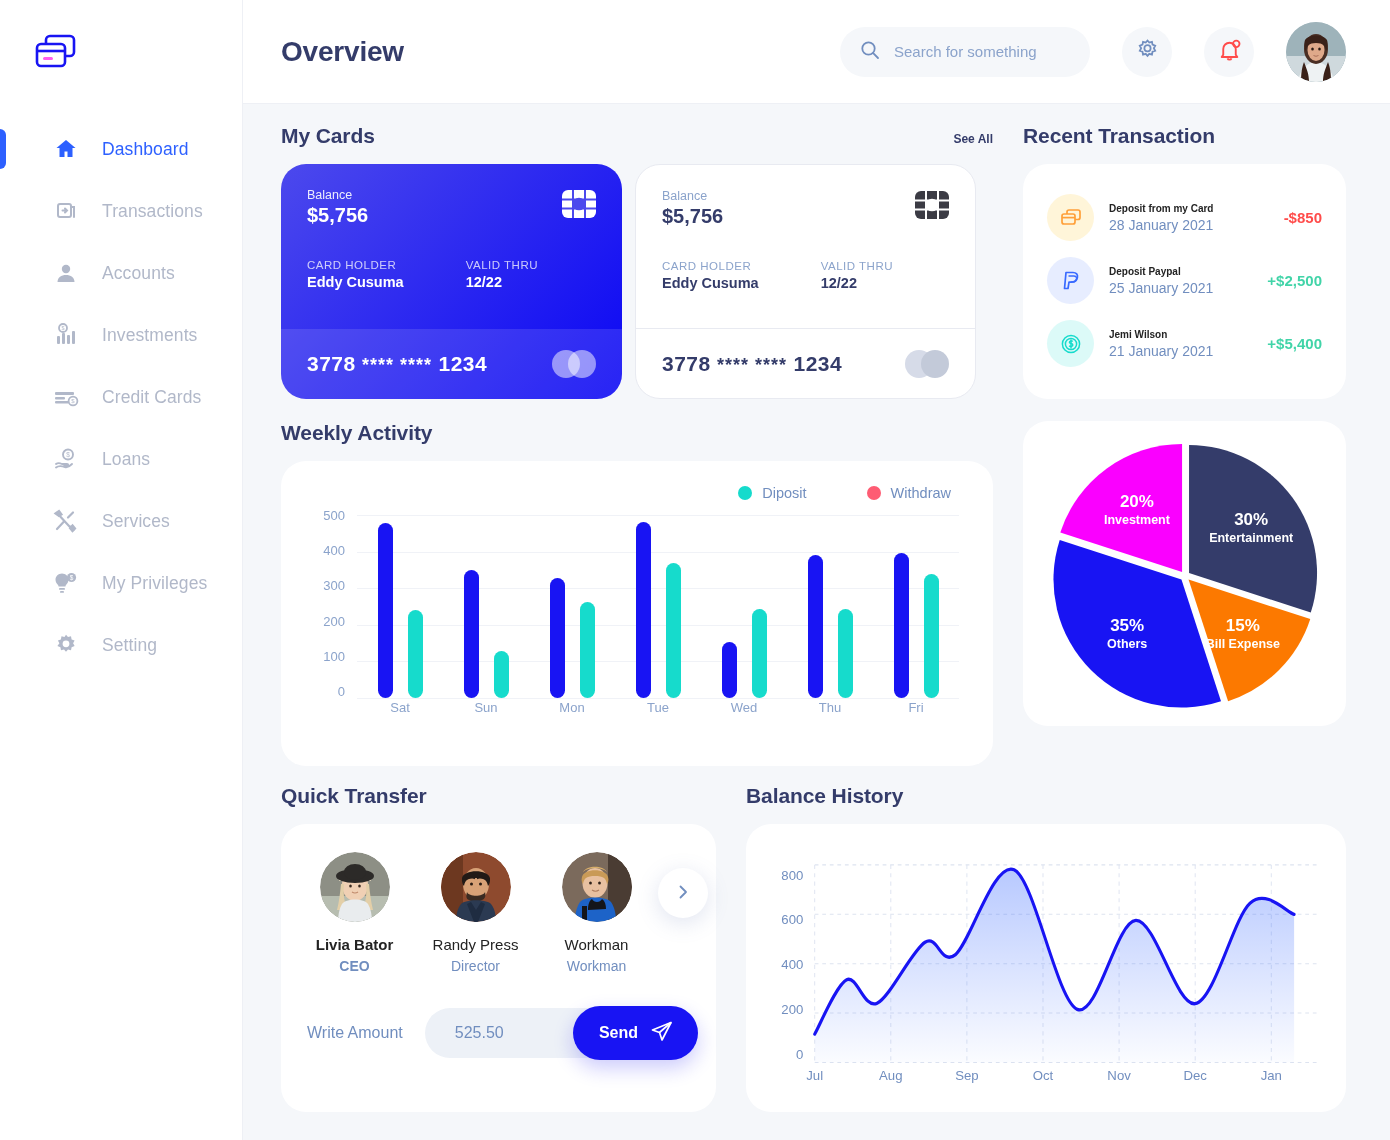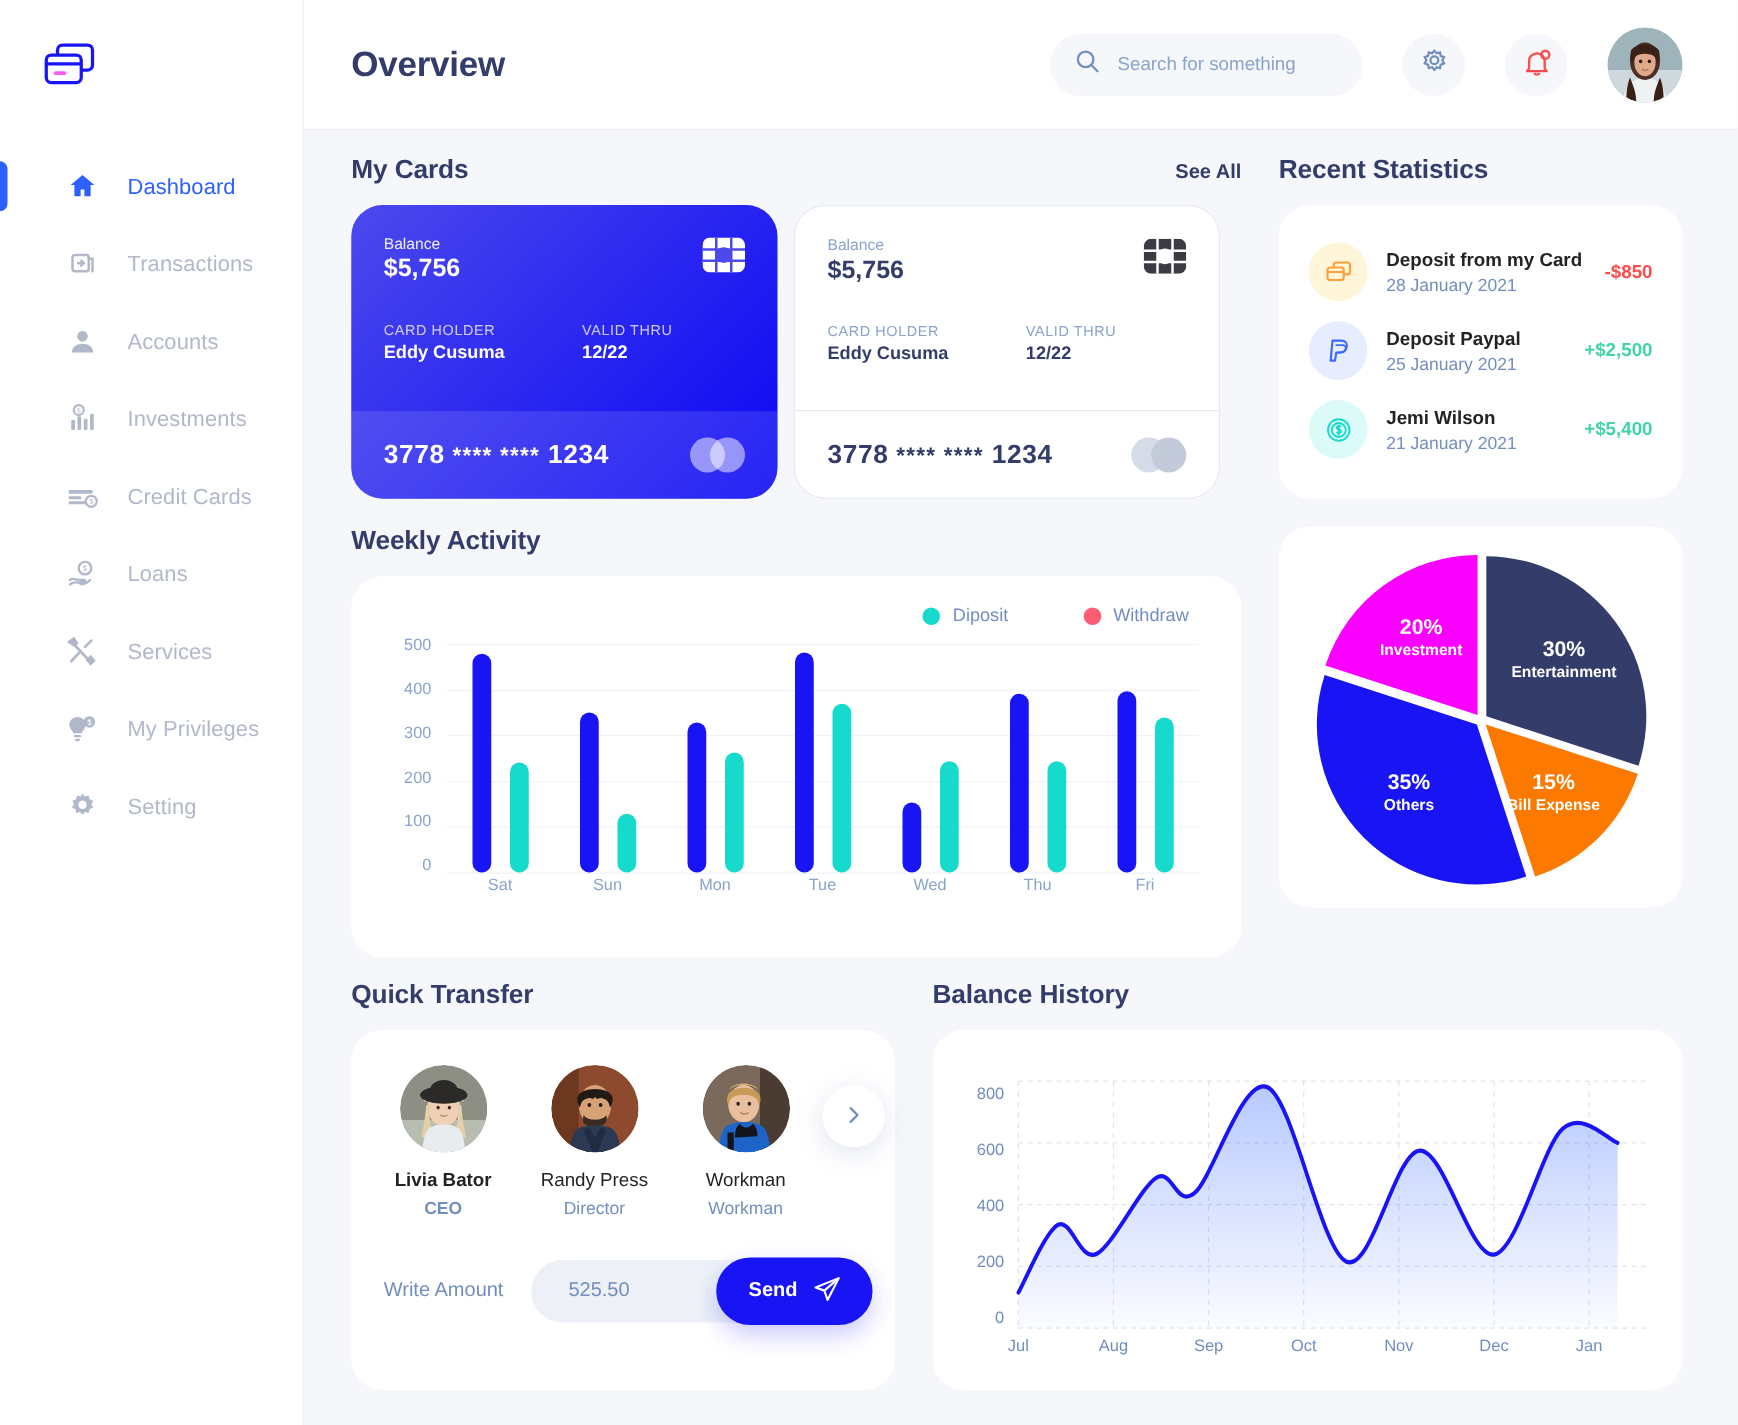--- a/index.html
+++ b/index.html
@@ -59,21 +59,21 @@
     display: flex; align-items: center; justify-content: center;
     position: relative; cursor: pointer; border: none;
   }
   .avatar-top {
     width: 60px; height: 60px; border-radius: 50%; overflow: hidden; cursor: pointer;
     background: #b9c9cf; position: relative;
   }
 
   .content { flex: 1; padding: 20px 44px 0 38px; overflow: hidden; }
   .section-title { font-size: 21px; font-weight: 700; color: #343c6a; letter-spacing: -.1px; }
-  .see-all { font-size: 16px; font-weight: 600; color: #343c6a; cursor: pointer; }
+  .see-all { font-size: 12px; font-weight: 600; color: #343c6a; cursor: pointer; }
 
   .row-head { display: flex; align-items: baseline; margin-bottom: 16px; }
 
   
   .grid-top { display: flex; gap: 30px; }
   .cards-col { width: 712px; flex-shrink: 0; }
   .trans-col { flex: 1; min-width: 0; }
   .cards-wrap { display: flex; gap: 13px; }
 
   
@@ -117,21 +117,21 @@
 
   
   .panel { background: #ffffff; border-radius: 25px; }
   .trans-panel { padding: 22px 24px; height: 235px; }
   .trans-row { display: flex; align-items: center; height: 63px; }
   .trans-icon {
     width: 47px; height: 47px; border-radius: 50%;
     display: flex; align-items: center; justify-content: center; flex-shrink: 0;
   }
   .trans-text { margin-left: 15px; flex: 1; min-width: 0; }
-  .trans-name { font-size: 15px; font-weight: 600; color: #232323; }
+  .trans-name { font-size: 10px; font-weight: 600; color: #232323; }
   .trans-date { font-size: 14px; color: #718ebf; margin-top: 3px; }
   .trans-amt { font-size: 15px; font-weight: 600; white-space: nowrap; }
 
   
   .grid-mid { display: flex; gap: 30px; margin-top: 22px; }
   .activity-col { width: 712px; flex-shrink: 0; }
   .expense-col { flex: 1; min-width: 0; }
   .activity-panel { height: 305px; padding: 16px 24px 10px 24px; position: relative; }
   .legend { display: flex; justify-content: flex-end; gap: 28px; padding-right: 18px; padding-top: 8px; }
   .legend-item { display: flex; align-items: center; gap: 10px; padding-left: 32px; }
@@ -487,21 +487,21 @@
                     <span class="c2"></span>
                   </div>
               </div>
             </div>
 
           </div>
         </div>
 
         <div class="trans-col">
           <div class="row-head">
-            <div class="section-title">Recent Statistics</div>
+            <div class="section-title">Recent Transaction</div>
           </div>
           <div class="panel trans-panel">
 
             <div class="trans-row">
               <div class="trans-icon" style="background:#fff5d9">
                 <svg width="22" height="20" viewBox="0 0 22 20">
                     <g fill="none" stroke="#ff9f38" stroke-width="1.7">
                       <rect x="7" y="2" width="13" height="9.5" rx="2"></rect>
                       <rect x="2" y="6" width="13" height="10" rx="2" fill="#fff5d9"></rect>
                       <line x1="2" y1="9.6" x2="15" y2="9.6"></line>

